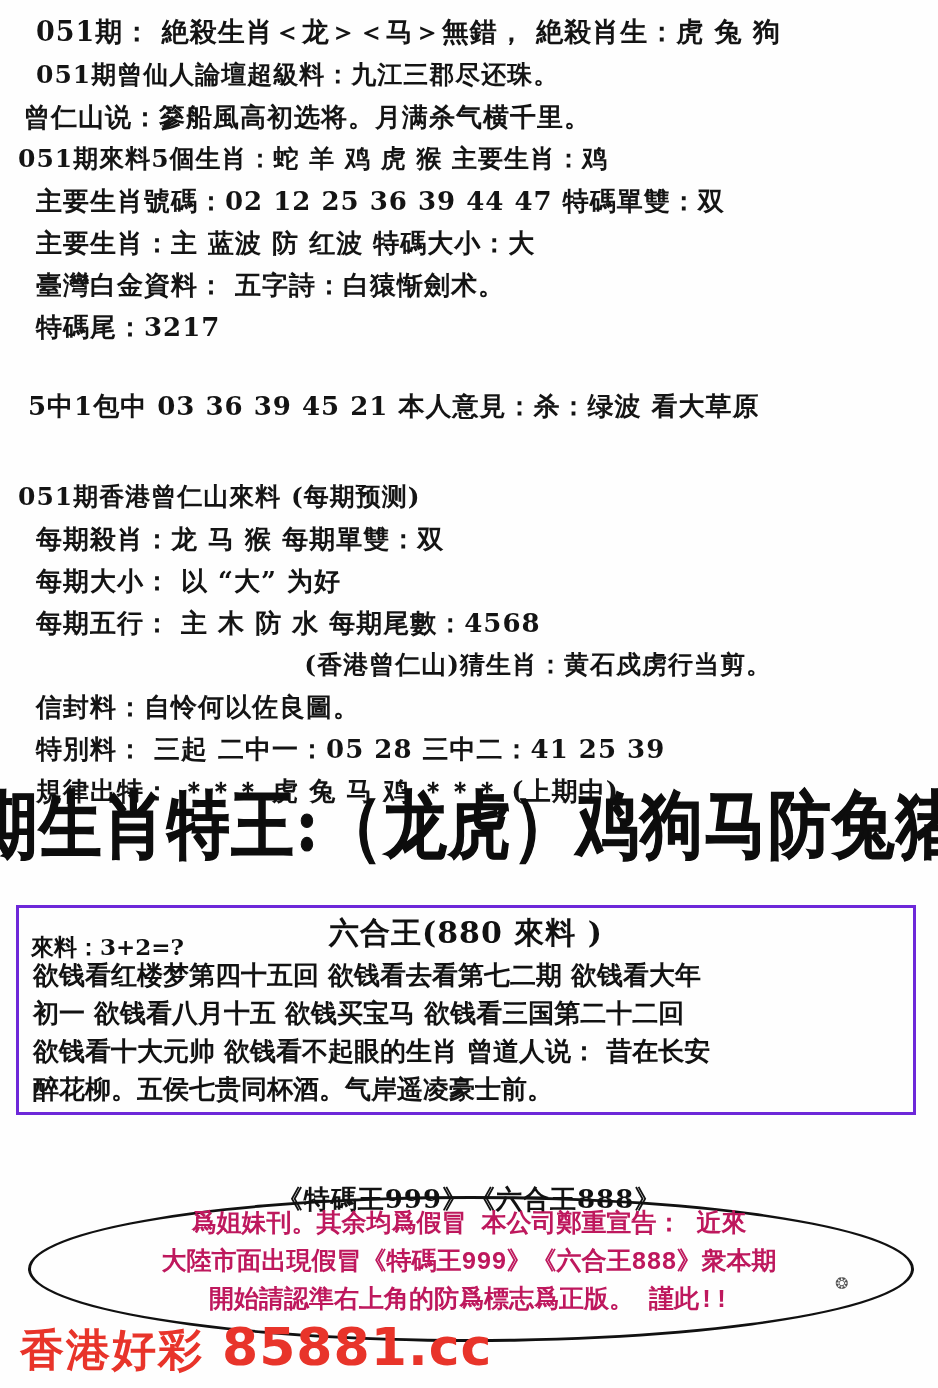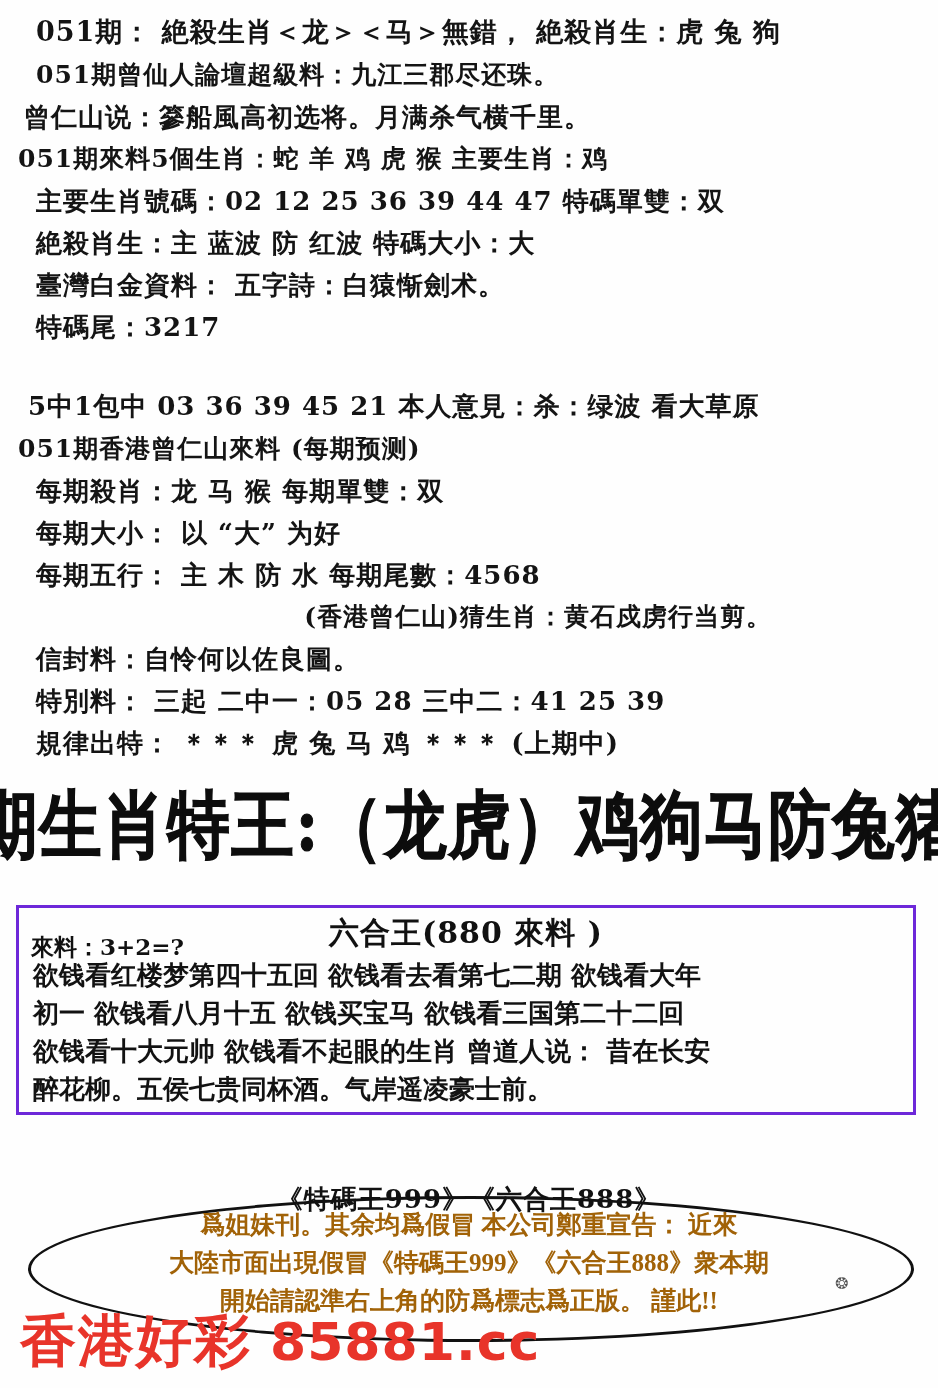--- a/index.html
+++ b/index.html
@@ -39,21 +39,21 @@
     letter-spacing: 1px;
   }
   .l-1  { font-size: 27px; line-height: 44px; padding-left: 18px; }
   .l-2  { font-size: 25px; line-height: 42px; padding-left: 18px; }
   .l-3  { font-size: 26px; line-height: 42px; padding-left: 6px; }
   .l-4  { font-size: 25px; line-height: 42px; padding-left: 0px; }
   .l-5  { font-size: 26px; line-height: 42px; padding-left: 18px; }
   .l-6  { font-size: 26px; line-height: 42px; padding-left: 18px; }
   .l-7  { font-size: 26px; line-height: 44px; padding-left: 10px; margin-top: 36px; }
   .l-8  { font-size: 25px; line-height: 42px; padding-left: 14px; text-align: right; }
-  .l-10 { font-size: 25px; line-height: 42px; padding-left: 0px; }
+  .l-10 { font-size: 25px; line-height: 42px; padding-left: 0px; margin-top: 48px; }
 
   
   .banner {
     position: absolute;
     left: 8px;
     top: 770px;
     width: 920px;
     height: 110px;
     display: flex;
     align-items: center;
@@ -127,42 +127,42 @@
     height: 140px;
     border: 3px solid #111;
     border-radius: 50% / 50%;
   }
   .oval-body {
     position: absolute;
     left: 40px;
     top: 1206px;
     width: 858px;
     text-align: center;
-    font-family: Liberation Serif, serif;
+    font-family: Liberation Mono, monospace;
     font-weight: 700;
     font-size: 25px;
     line-height: 38px;
-    color: #a16207;
+    color: #be185d;
   }
   .oval-body .oline { display: block; white-space: nowrap; }
 
   
   .footer {
     position: absolute;
     left: 20px;
     bottom: 8px;
     display: flex;
     align-items: baseline;
     gap: 18px;
   }
   .footer-cn {
     color: #e8342a;
     font-family: "DejaVu Serif", serif;
     font-weight: 700;
-    font-size: 56px;
+    font-size: 44px;
     letter-spacing: 2px;
   }
   .footer-url {
     color: #e8342a;
     font-family: "DejaVu Sans", sans-serif;
     font-weight: 700;
     font-size: 52px;
     letter-spacing: 1px;
   }
   .stamp {
@@ -182,21 +182,21 @@
 <body>
 
 <div class="page">
 
   <div class="top-block">
     <span class="line l-1">051期： 絶殺生肖＜龙＞＜马＞無錯， 絶殺肖生：虎 兔 狗</span>
     <span class="line l-2">051期曾仙人論壇超級料：九江三郡尽还珠。</span>
     <span class="line l-3">曾仁山说：篸船風高初选将。月满杀气横千里。</span>
     <span class="line l-4">051期來料5個生肖：蛇 羊 鸡 虎 猴          主要生肖：鸡</span>
     <span class="line l-5">主要生肖號碼：02 12 25 36 39 44 47      特碼單雙：双</span>
-    <span class="line l-5">絶殺肖生：主 蓝波  防 红波 特碼大小：大</span>
+    <span class="line l-5">主要生肖：主 蓝波  防 红波 特碼大小：大</span>
     <span class="line l-6">臺灣白金資料： 五字詩：白猿惭劍术。</span>
     <span class="line l-6">特碼尾：3217</span>
     <span class="line l-7">5中1包中 03 36 39 45 21   本人意見：杀：绿波 看大草原</span>
     <span class="line l-10">051期香港曾仁山來料 (每期预测)</span>
     <span class="line l-5">每期殺肖：龙 马 猴  每期單雙：双</span>
     <span class="line l-5">每期大小： 以 “大” 为好</span>
     <span class="line l-5">每期五行： 主 木  防 水 每期尾數：4568</span>
     <span class="line l-8">(香港曾仁山)猜生肖：黄石戍虏行当剪。</span>
     <span class="line l-5">信封料：自怜何以佐良圖。</span>
     <span class="line l-5">特別料： 三起    二中一：05 28     三中二：41 25 39</span>

